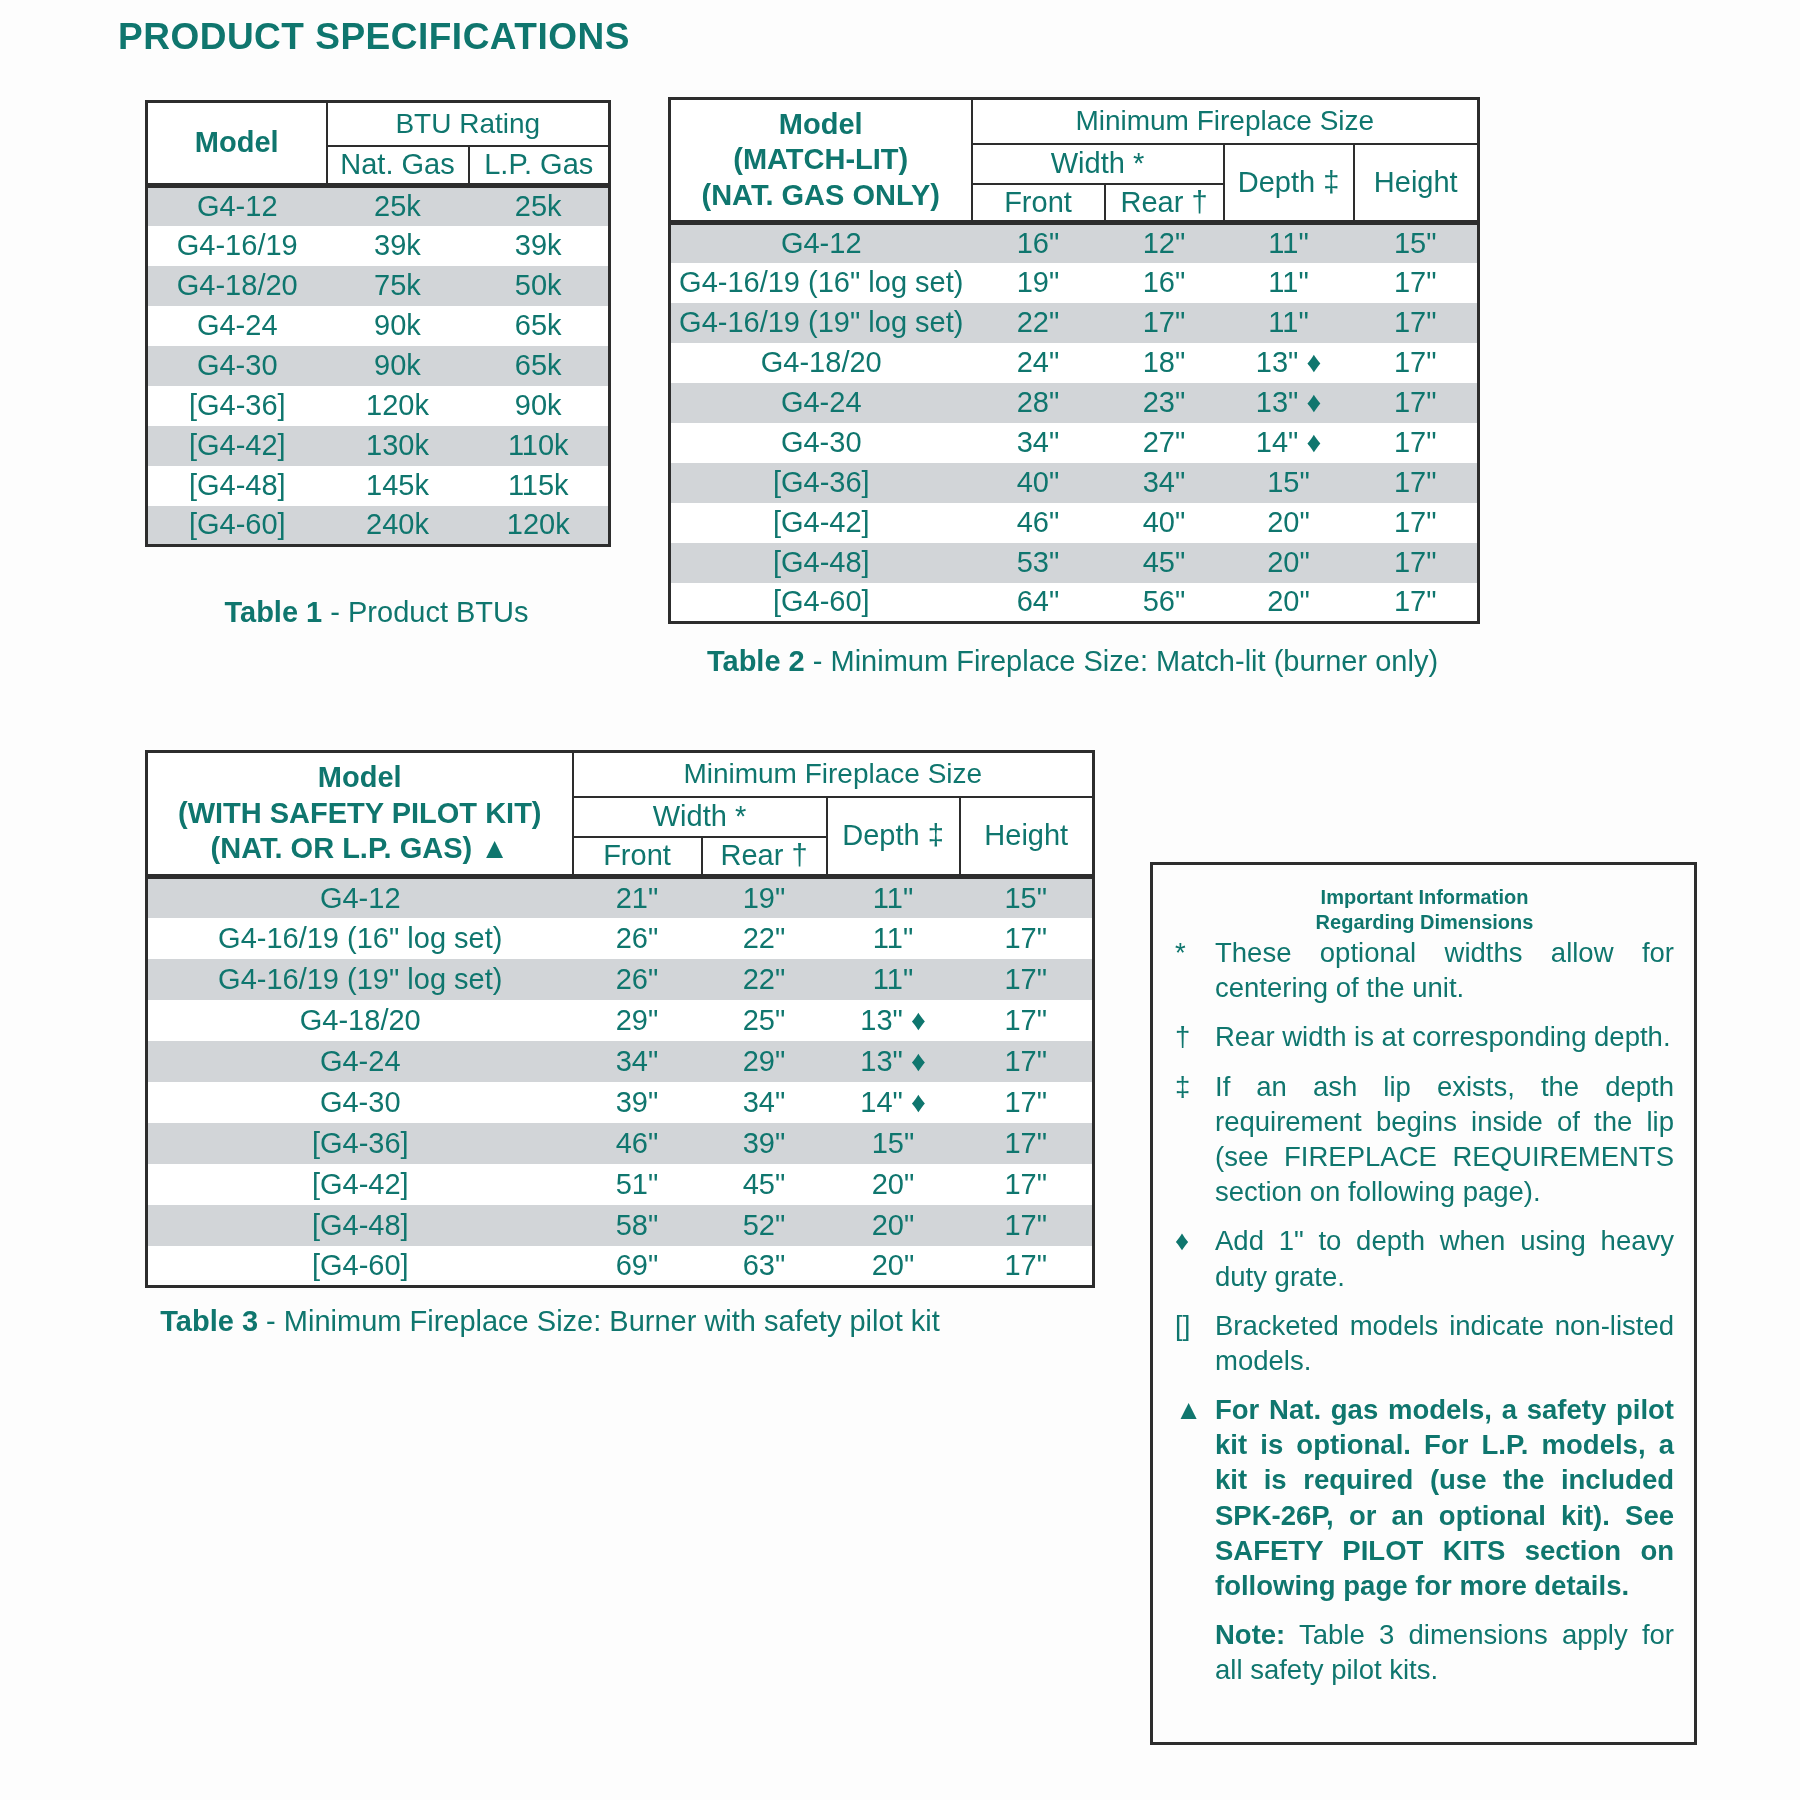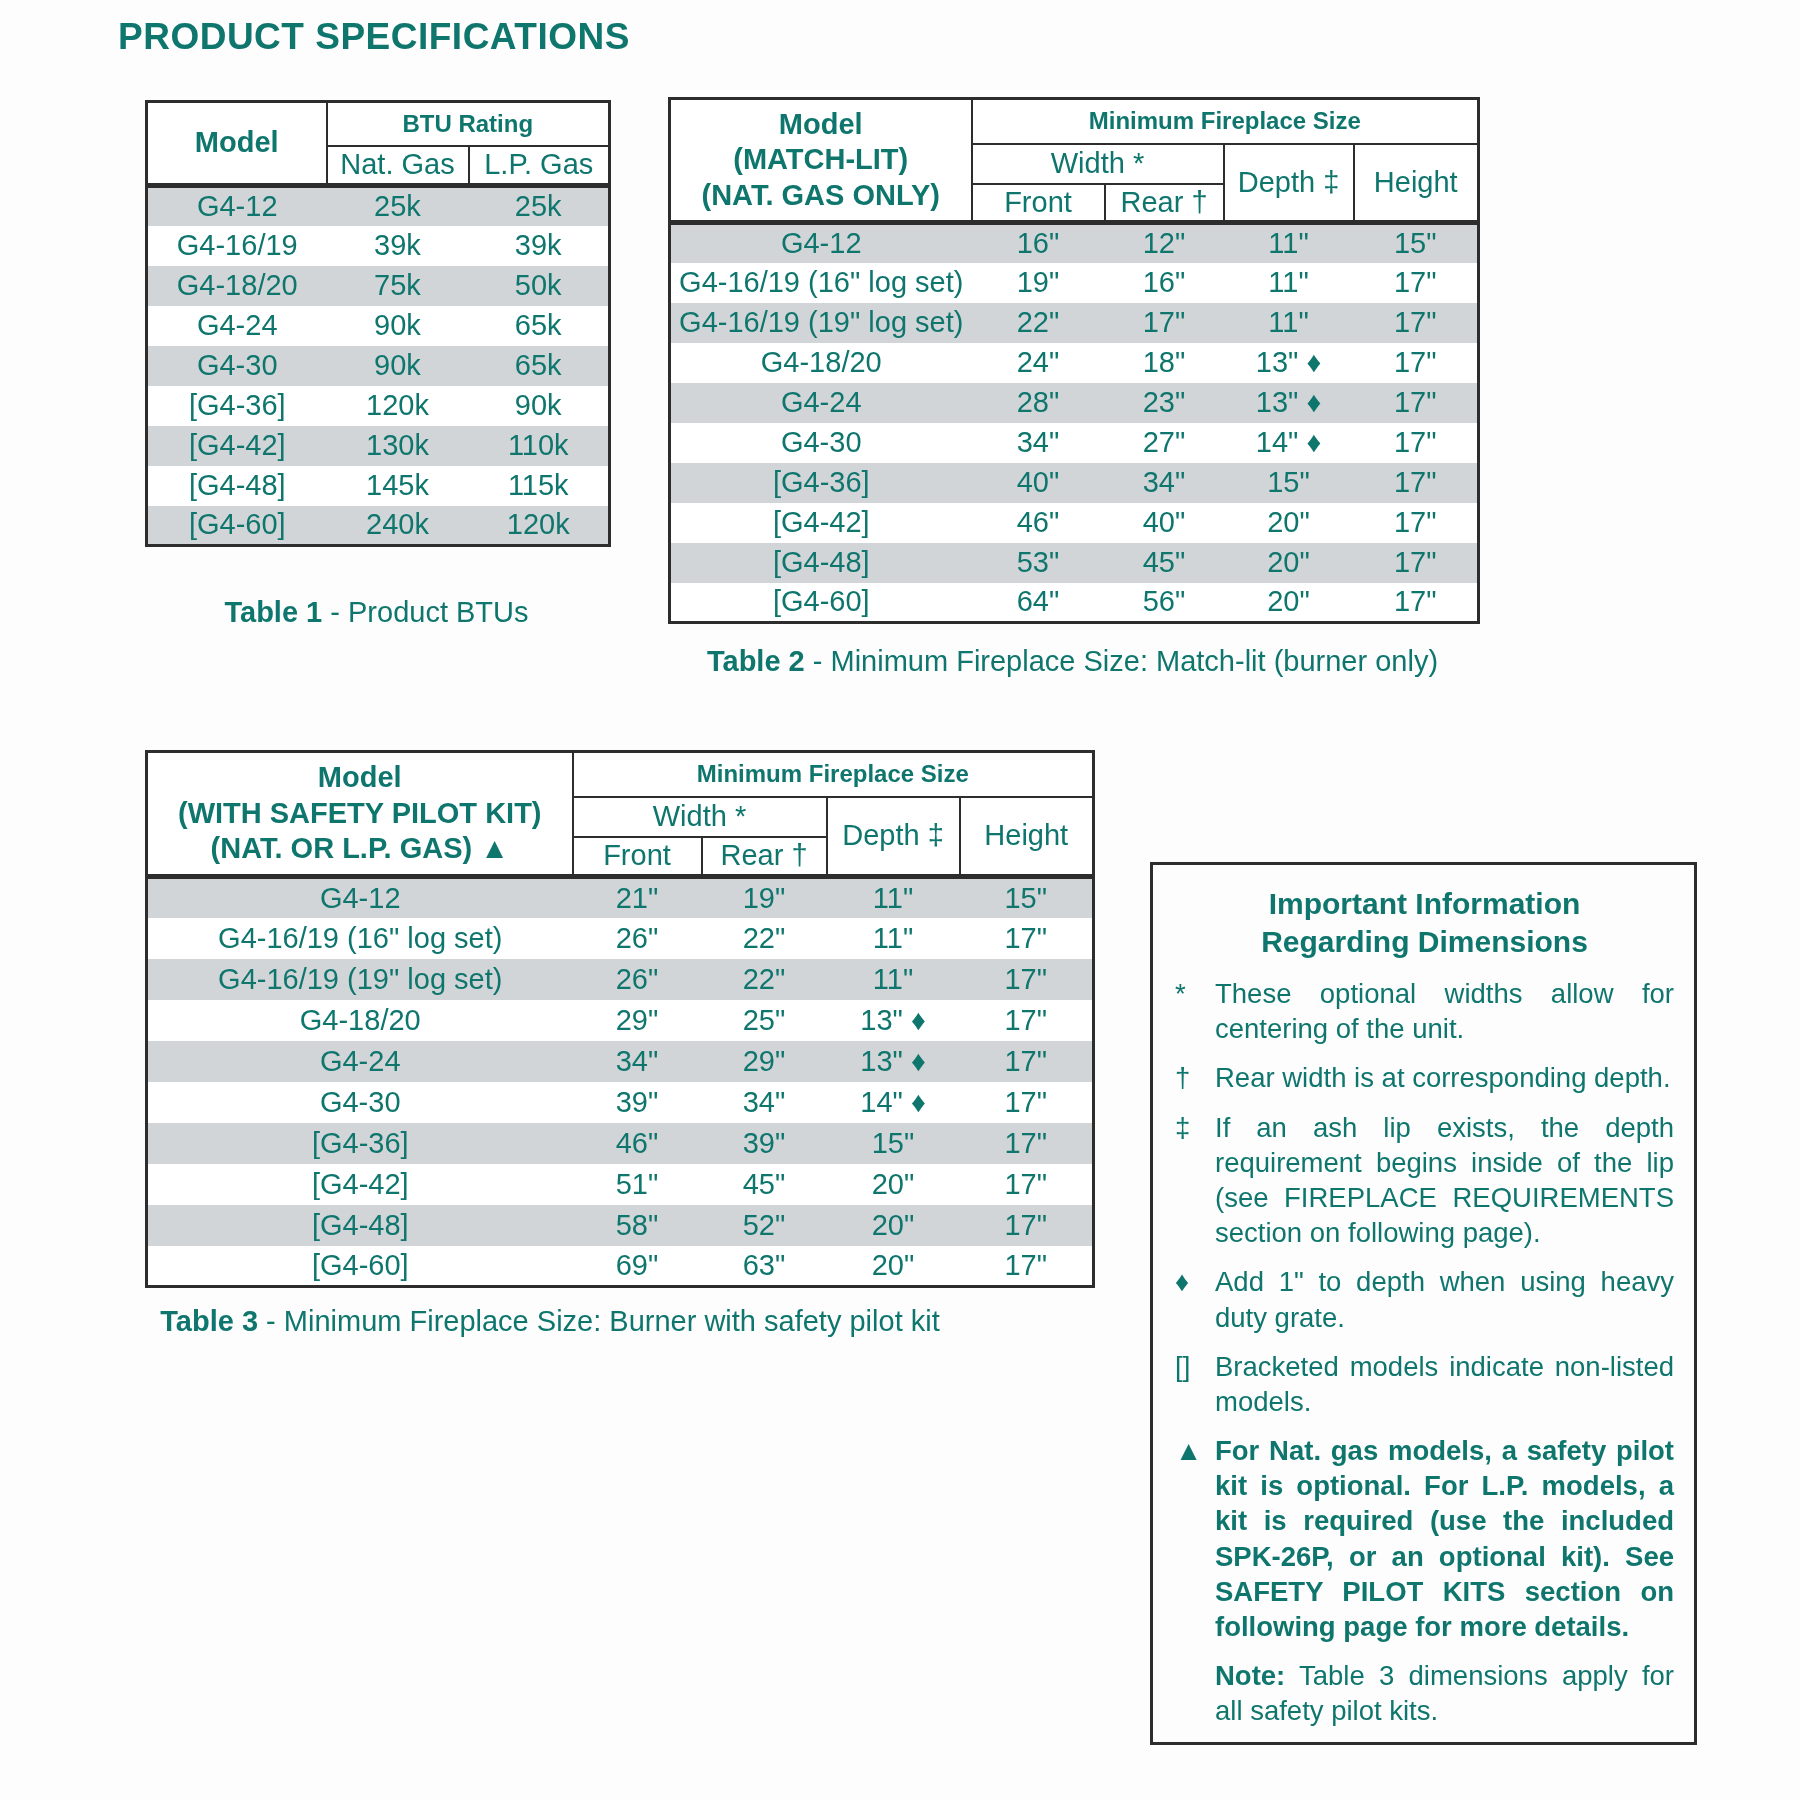--- a/index.html
+++ b/index.html
@@ -14,40 +14,40 @@
   }
   
   table.spec{
     position:absolute;border-collapse:collapse;table-layout:fixed;
     background:#ffffff;border:3px solid #2d2d2d;
   }
   table.spec th{
     border:2px solid #2d2d2d;padding:0 4px;text-align:center;vertical-align:middle;
     font-size:29px;font-weight:400;
   }
-  table.spec th.group{font-weight:700;font-size:24px;}
+  table.spec th.group{font-weight:400;font-size:28px;}
   table.spec th.model{font-weight:700;white-space:pre-line;line-height:1.22;font-size:29px;}
   table.spec thead{border-bottom:5px solid #2d2d2d;}
   table.spec td{
     padding:0 2px;text-align:center;vertical-align:middle;font-size:29px;
   }
   table.spec tbody tr{height:40px;}
   #t3 tbody tr{height:41px;}
   table.spec tbody tr:nth-child(odd) td{background:#d2d5d8;}
   
   .caption{position:absolute;text-align:center;font-size:29px;white-space:nowrap;}
   .caption b{font-weight:700;}
   
   .infobox{
     position:absolute;border:3px solid #2d2d2d;box-sizing:border-box;
     padding:20px 20px 0 22px;background:#fdfdfd;
   }
   .ib-title{
-    text-align:center;font-weight:700;font-size:30px;line-height:1.25;
-    white-space:pre-line;margin-bottom:16px;
+    text-align:center;font-weight:700;font-size:20px;line-height:1.25;
+    white-space:pre-line;
   }
   .info-item{display:flex;margin-bottom:14px;font-size:27.5px;line-height:1.28;}
   .info-item .marker{flex:0 0 40px;width:40px;}
   .info-item .itext{flex:1;text-align:justify;}
   .info-item.bold{font-weight:700;}
   .info-item .itext b{font-weight:700;}
 </style>
 </head>
 <body>
 

